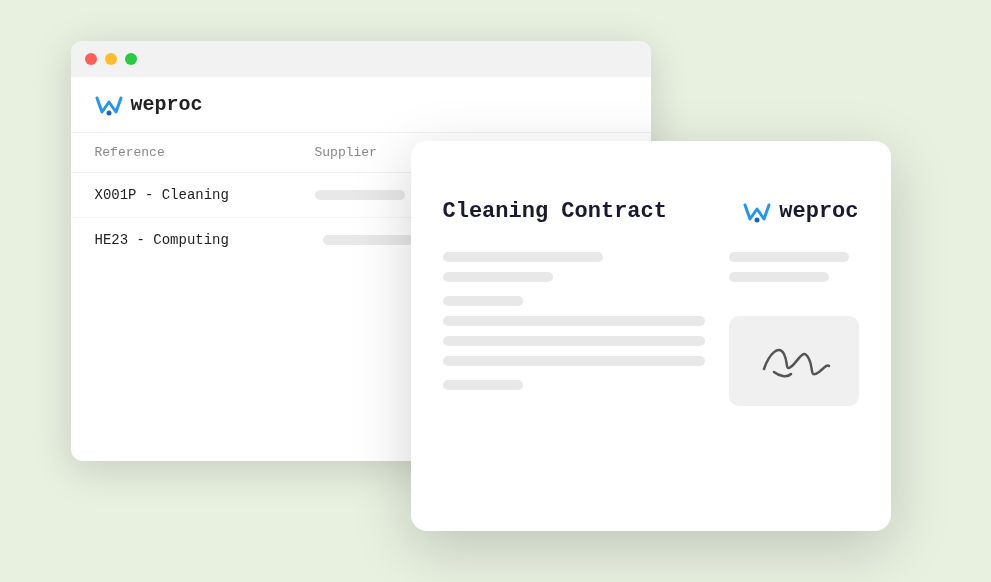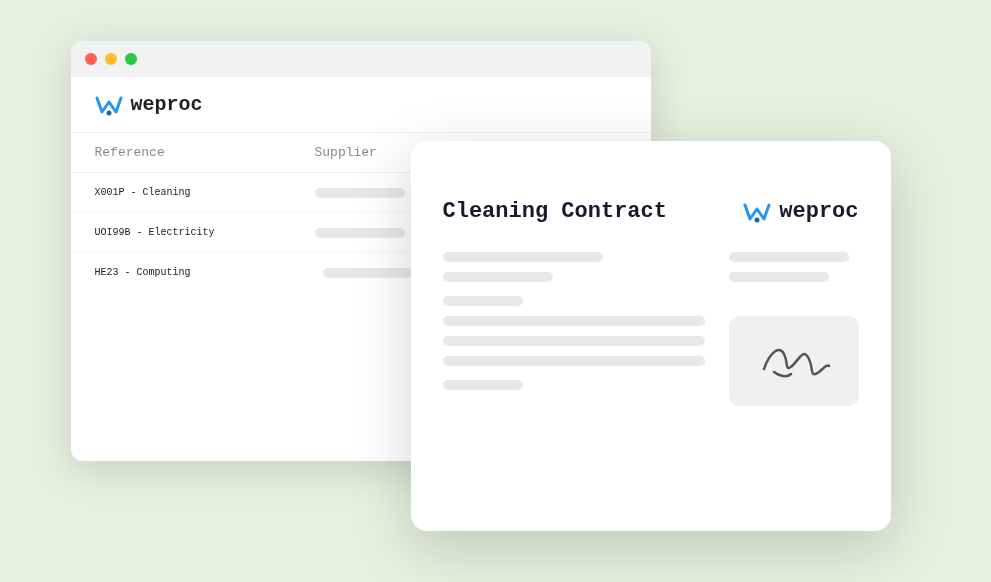--- a/index.html
+++ b/index.html
@@ -95,21 +95,21 @@
       border-bottom: 1px solid #f5f5f5;
       align-items: center;
     }
 
     .table-row:last-child {
       border-bottom: none;
       gap: 8px;
     }
 
     .row-ref {
-      font-size: 10px;
+      font-size: 14px;
       color: #222;
       font-weight: 500;
     }
 
     .row-bar {
       height: 10px;
       background: #e8e8e8;
       border-radius: 5px;
       width: 90px;
     }
@@ -262,25 +262,20 @@
           <div class="table-header-cell">Reference</div>
           <div class="table-header-cell">Supplier</div>
         </div>
 
         <div class="table-row">
           <div class="row-ref">X001P - Cleaning</div>
           <div class="row-bar"></div>
           <div class="row-bar-supplier"></div>
         </div>
 
-        <div class="table-row">
-          <div class="row-ref">UOI99B - Electricity</div>
-          <div class="row-bar"></div>
-          <div class="row-bar-supplier"></div>
-        </div>
 
         <div class="table-row">
           <div class="row-ref">HE23 - Computing</div>
           <div class="row-bar"></div>
           <div class="row-bar-supplier"></div>
         </div>
       </div>
     </div>
   </div>
 

